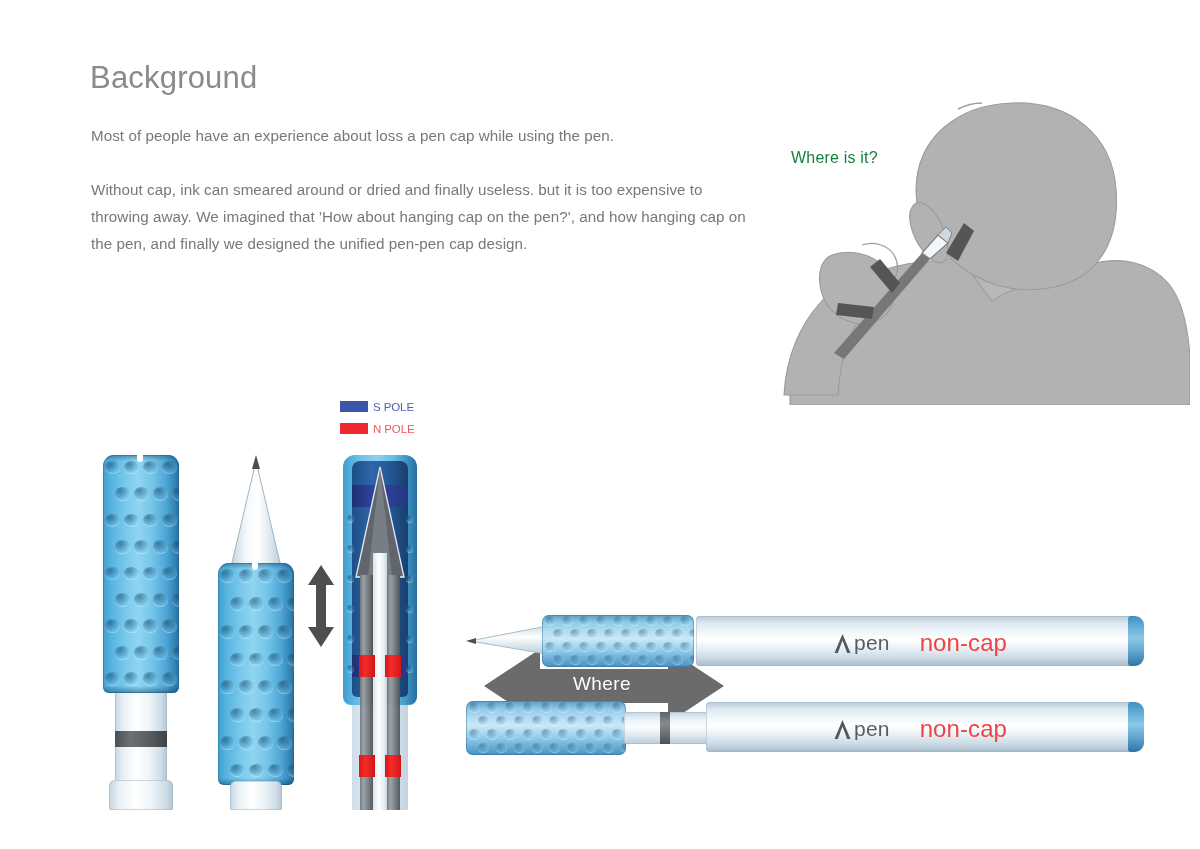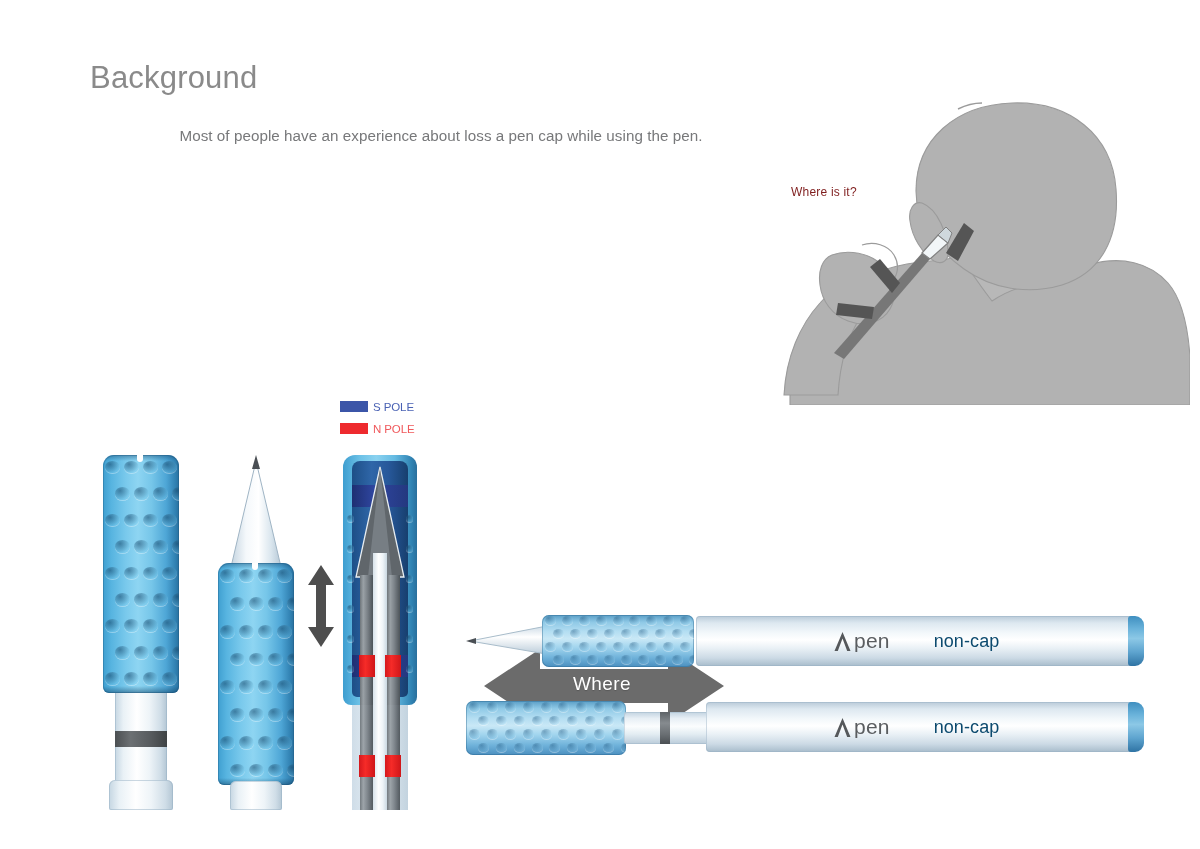--- a/index.html
+++ b/index.html
@@ -3,45 +3,44 @@
 <meta charset="utf-8">
 <style>
   html,body{margin:0;padding:0;}
   body{
     width:1200px;height:849px;
     background:#ffffff;
     font-family:"Liberation Sans", sans-serif;
     overflow:hidden;
     position:relative;
   }
-  .page{position:relative;width:1200px;height:849px;text-align:center;}
+  .page{position:relative;width:1200px;height:849px;}
 
   
   .heading{
     position:absolute;
     font-size:31px;
     font-weight:400;
     color:#8a8a8a;
     letter-spacing:.2px;
     white-space:nowrap;
   }
   .para{
     position:absolute;
     font-size:15.2px;
     line-height:27px;
     color:#77787a;
     letter-spacing:.05px;
   }
   .small-label{
     position:absolute;
-    font-size:12px;
-    color:#7f1d1d;
+    font-size:16px;
+    color:#15803d;
     letter-spacing:.2px;
     white-space:nowrap;
-    margin-top:36px;
   }
 
   
   .legend{position:absolute;left:340px;top:399px;}
   .legend-row{display:flex;align-items:center;height:15px;margin-bottom:7px;}
   .legend-sw{width:28px;height:11px;margin-right:5px;display:block;}
   .legend-txt{font-size:11.5px;letter-spacing:-0.1px;font-weight:400;white-space:nowrap;}
 
   
   .person{position:absolute;left:770px;top:95px;width:420px;height:310px;}
@@ -133,36 +132,37 @@
     position:absolute;border-radius:3px;
     background:linear-gradient(to bottom,#c2d3e0 0%,#e7eff5 20%,#fbfdfe 45%,#e2ecf2 70%,#bacbd9 100%);
     box-shadow:inset 0 0 0 1px rgba(150,175,195,.4);
   }
   .brand{
     position:absolute;display:flex;align-items:center;
     font-size:20px;color:#55585b;letter-spacing:.2px;white-space:nowrap;
   }
   .brand .alogo{margin-right:3px;display:inline-flex;align-items:center;}
   .brand .bpen{font-size:21px;color:#5a5d60;}
-  .brand .bnon{font-size:18px;color:#0c4a6e;margin-left:44px;letter-spacing:.1px;}
+  .brand .bnon{font-size:24px;color:#ef4444;margin-left:30px;letter-spacing:.1px;}
 
   .slide-label{
     position:absolute;color:#ffffff;font-size:19px;letter-spacing:.4px;
     text-shadow:0 1px 1px rgba(0,0,0,.18);
   }
 </style>
 </head>
 <body>
 
 <div class="page">
 
   <div class="heading" style="left:90px;top:60px;">Background</div>
 
   <div class="para" style="left:91px;top:122px;width:700px;">Most of people have an experience about loss a pen cap while using the pen.</div>
 
+  <div class="para" style="left:91px;top:176px;width:672px;">Without cap, ink can smeared around or dried and finally useless. but it is too expensive to throwing away. We  imagined that 'How about hanging cap on the pen?', and  how  hanging cap on the pen, and finally we designed the unified pen-pen cap design.</div>
 
   <div class="small-label" style="left:791px;top:149px;">Where is it?</div>
 
   <div class="person">
     <svg width="420" height="310" viewBox="0 0 420 310">
       <g fill="#b2b2b2" stroke="#9b9b9b" stroke-width="1.1">
 
         <path d="M20 300 C24 252 44 214 78 192 C104 175 134 168 160 166
                  C186 164 206 158 226 150 L236 168
                  C262 176 292 178 318 170 C352 160 380 168 398 188

